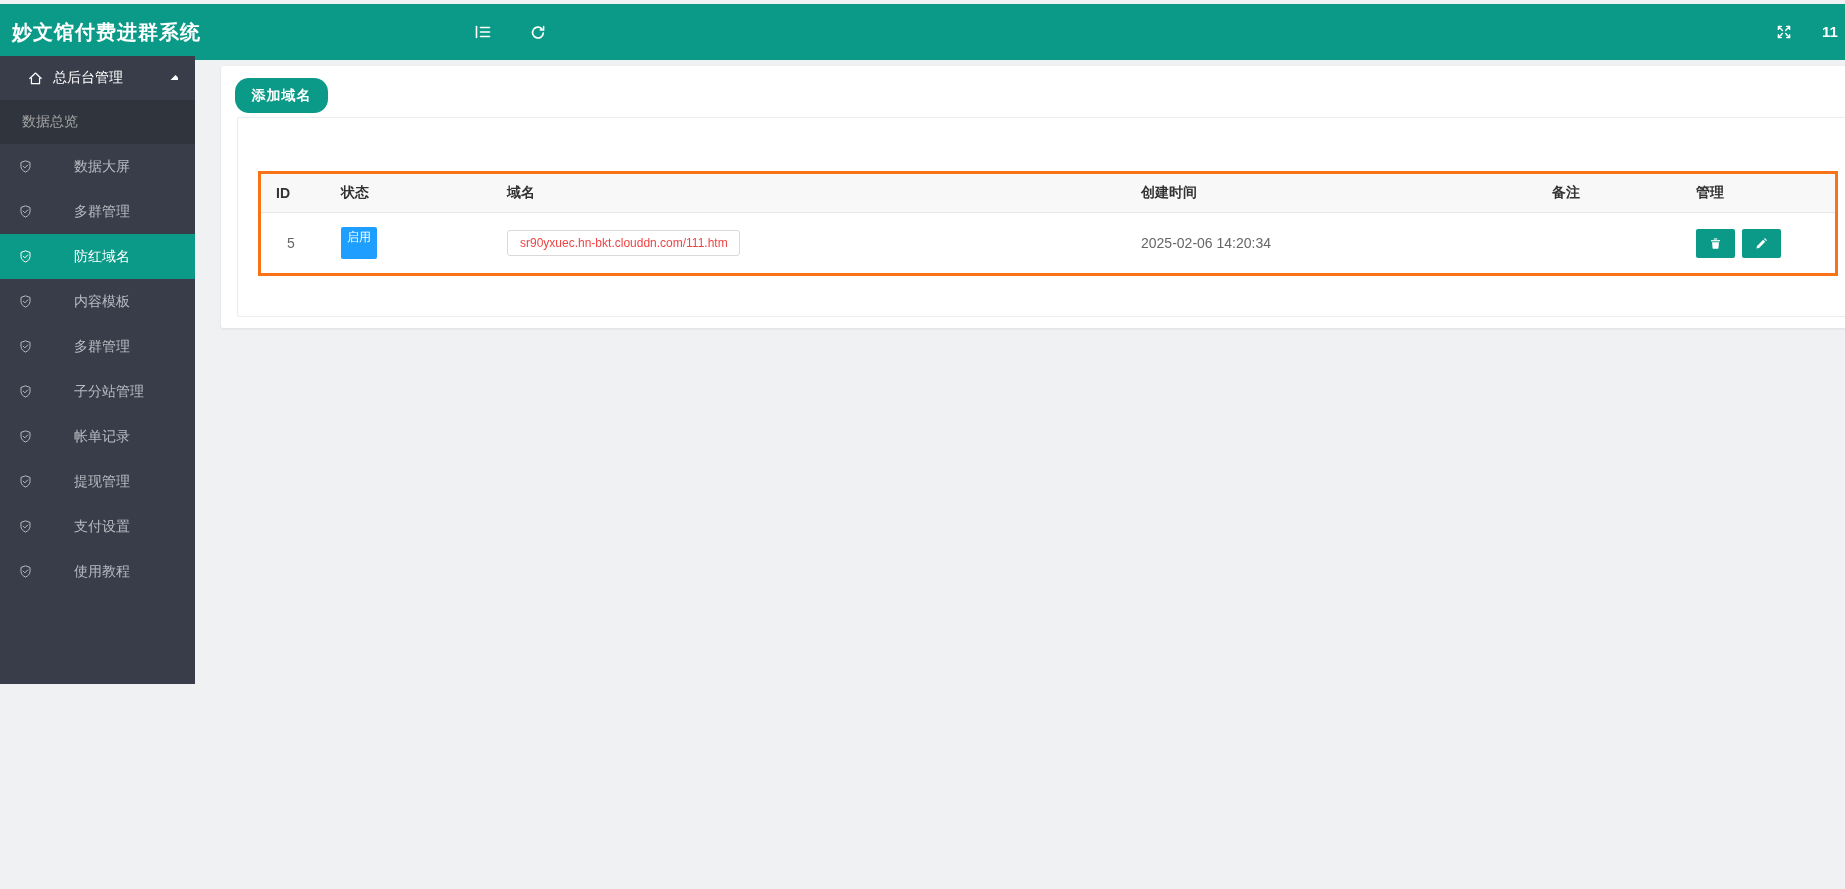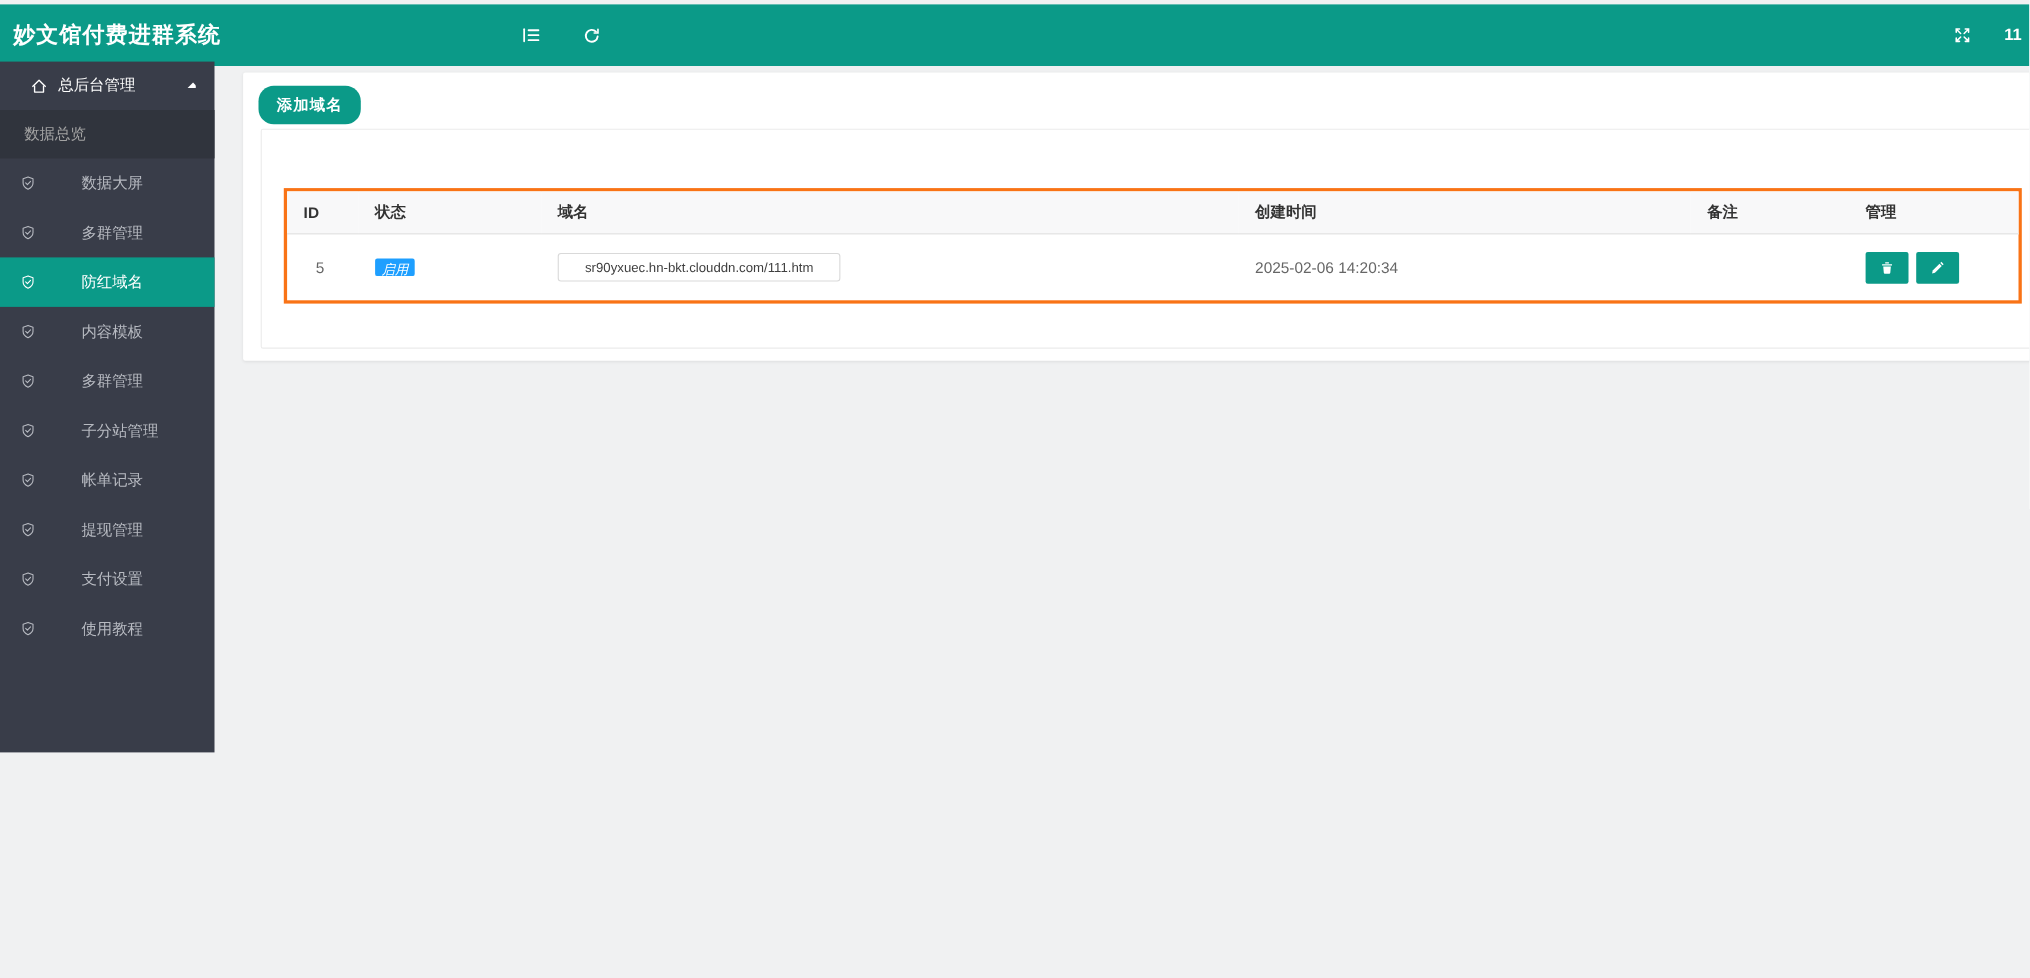--- a/index.html
+++ b/index.html
@@ -28,22 +28,22 @@
 
   
   .card{position:absolute;left:221px;top:66px;width:1648px;height:262px;background:#fff;border-radius:2px;box-shadow:0 1px 3px rgba(0,0,0,.08);}
   .add-btn{position:absolute;left:14px;top:12px;width:93px;height:35px;background:var(--accent,#0b9a88);color:#fff;border:none;border-radius:14px;font-size:14px;font-weight:bold;font-family:inherit;cursor:pointer;letter-spacing:1px;}
   .panel{position:absolute;left:16px;top:51px;width:1614px;height:198px;background:#fff;border:1px solid #ececec;border-radius:2px;}
   .tbl-wrap{position:absolute;left:20px;top:53px;width:1574px;border:3px solid #f97316;}
   table{width:100%;border-collapse:collapse;table-layout:fixed;}
   th{height:38px;background:#f8f8f9;border-bottom:1px solid #e6e6e6;text-align:left;padding:0 0 0 15px;font-size:14px;color:#333;font-weight:bold;white-space:nowrap;}
   td{height:60px;padding:0 0 0 15px;font-size:14px;color:#666;vertical-align:middle;white-space:nowrap;}
   td.id-cell{padding-left:26px;}
-  .badge{display:inline-block;height:16px;line-height:20px;padding:0 6px;background:var(--badge,#1e9fff);color:#fff;font-size:12px;border-radius:2px;cursor:pointer;font-style:italic;}
-  .domain-input{width:207px;height:24px;border:1px solid #d9d9d9;border-radius:3px;padding:0 24px;font-size:12px;color:#404040;font-family:inherit;background:#fff;}
+  .badge{display:inline-block;height:32px;line-height:20px;padding:0 6px;background:var(--badge,#1e9fff);color:#fff;font-size:12px;border-radius:2px;cursor:pointer;}
+  .domain-input{width:207px;height:24px;border:1px solid #d9d9d9;border-radius:3px;padding:0 12px;font-size:12px;color:#ef4444;font-family:inherit;background:#fff;}
   .act-btn{display:inline-flex;width:39px;height:29px;align-items:center;justify-content:center;background:var(--accent,#0b9a88);border:none;border-radius:2px;margin-right:3px;color:#fff;cursor:pointer;vertical-align:middle;}
   .defs{position:absolute;width:0;height:0;overflow:hidden;}
 </style>
 </head>
 <body>
 
 <svg class="defs" xmlns="http://www.w3.org/2000/svg">
   <defs>
     <g id="i-fold" fill="none" stroke="currentColor" stroke-width="1.6" stroke-linecap="round">
       <path d="M2.5 3.5v11"></path>

